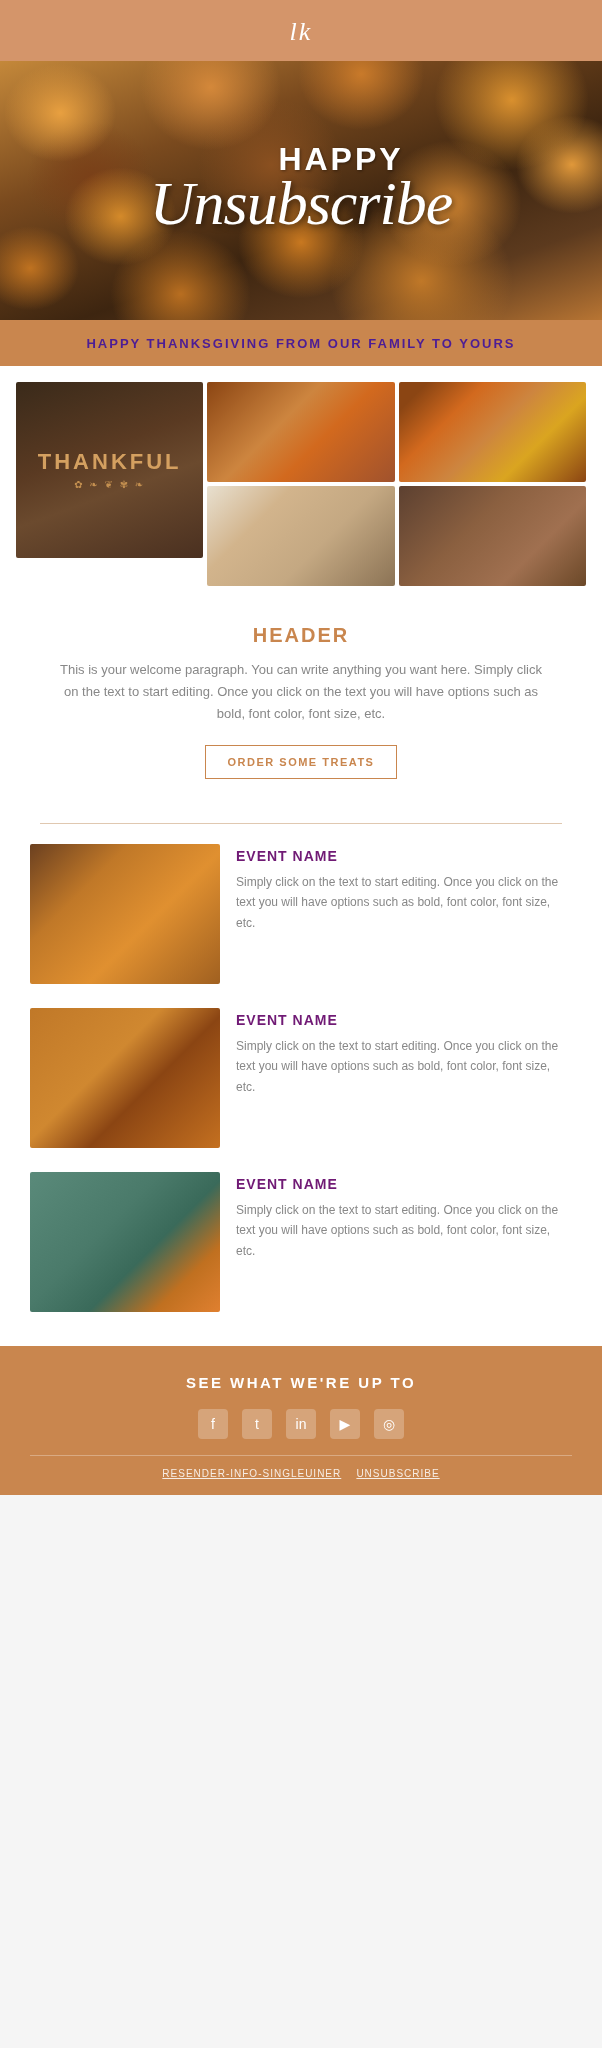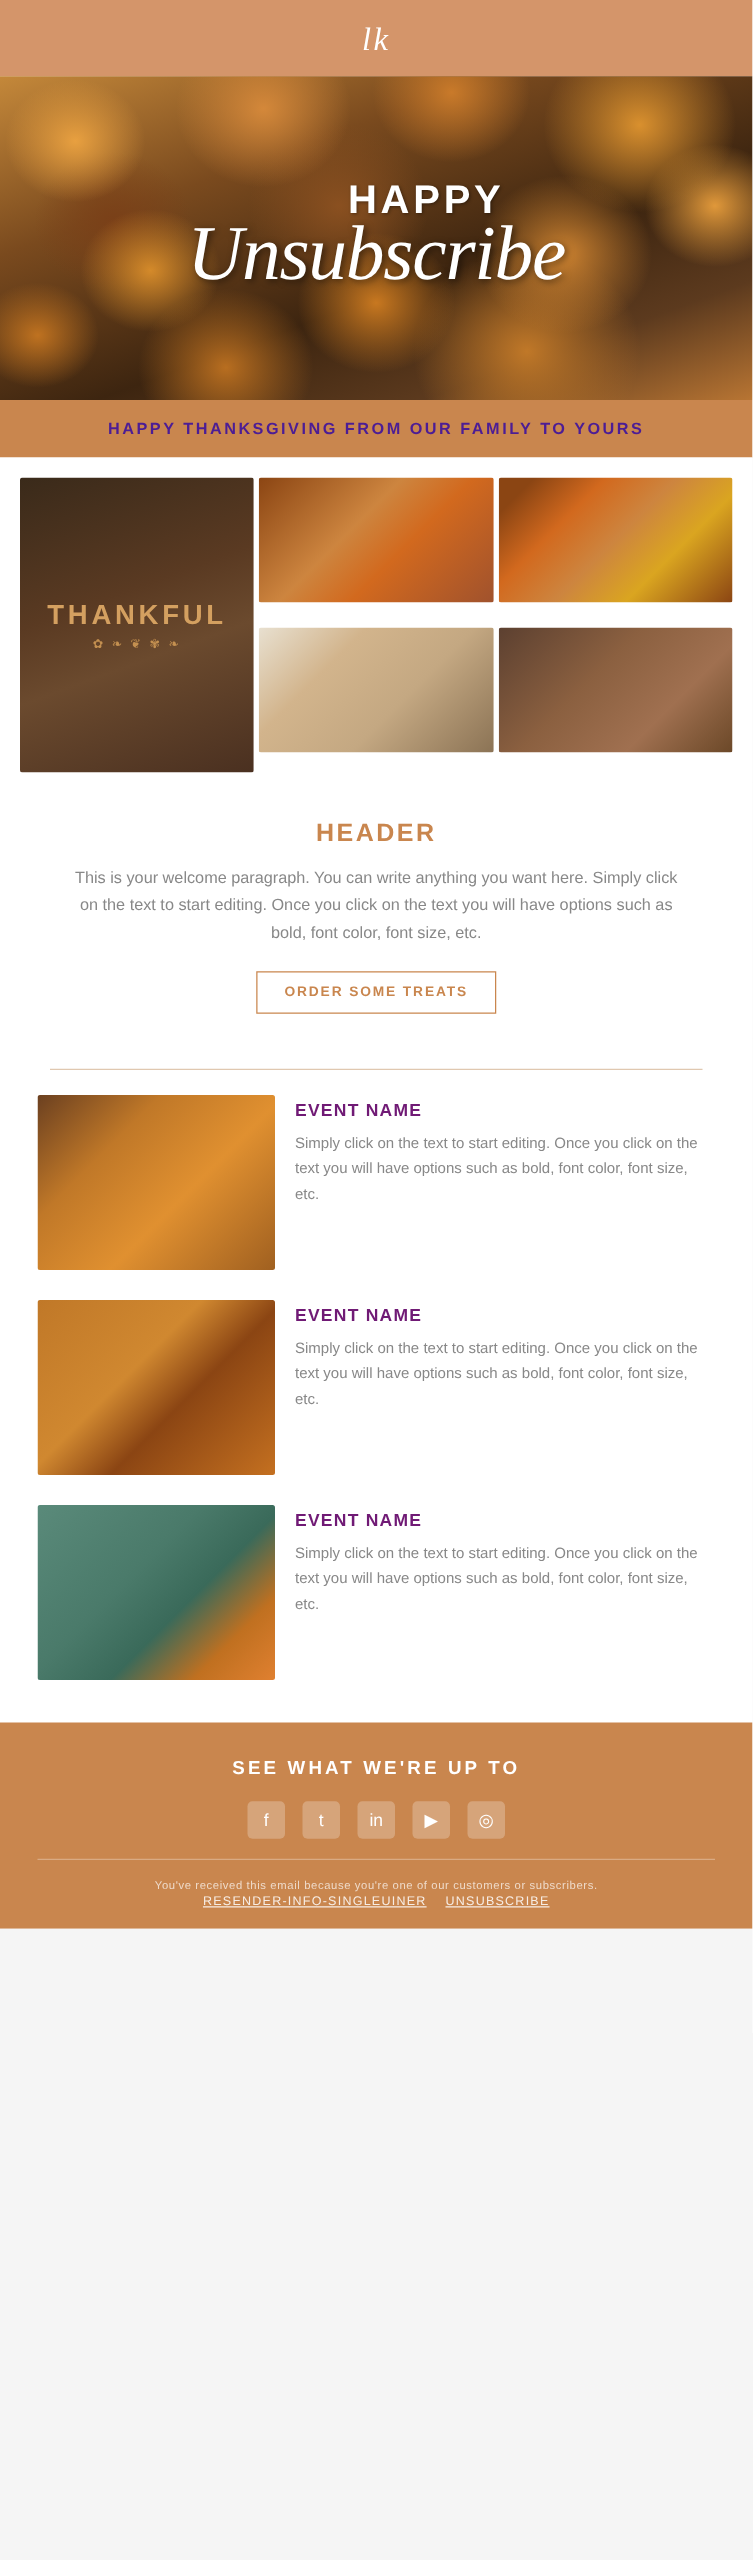--- a/index.html
+++ b/index.html
@@ -108,21 +108,21 @@
       background: #fff;
     }
     .photo-cell {
       width: 100%;
       height: 100px;
       overflow: hidden;
       border-radius: 2px;
     }
     .photo-cell.tall {
       grid-row: 1 / 3;
-      height: 236px;
+      height: 176px;
     }
     .photo-cell-inner {
       width: 100%;
       height: 100%;
     }
     
     .img-turkey {
       background: linear-gradient(135deg, #8B4513 0%, #CD853F 40%, #D2691E 60%, #A0522D 100%);
       position: relative;
     }
@@ -416,21 +416,20 @@
   <div class="footer-section">
     <div class="footer-title">SEE WHAT WE'RE UP TO</div>
     <div class="social-icons">
       <div class="social-icon">f</div>
       <div class="social-icon">t</div>
       <div class="social-icon">in</div>
       <div class="social-icon">▶</div>
       <div class="social-icon">◎</div>
     </div>
     <hr class="footer-divider">
-    <div class="footer-small">You've received this email because you're one of our customers or subscribers.</div>
     <div class="footer-links">
       <span>RESENDER-INFO-SINGLEUINER</span>
       &nbsp;&nbsp;
       <span>Unsubscribe</span>
     </div>
   </div>
 
 </div>
 
 </body></html>

